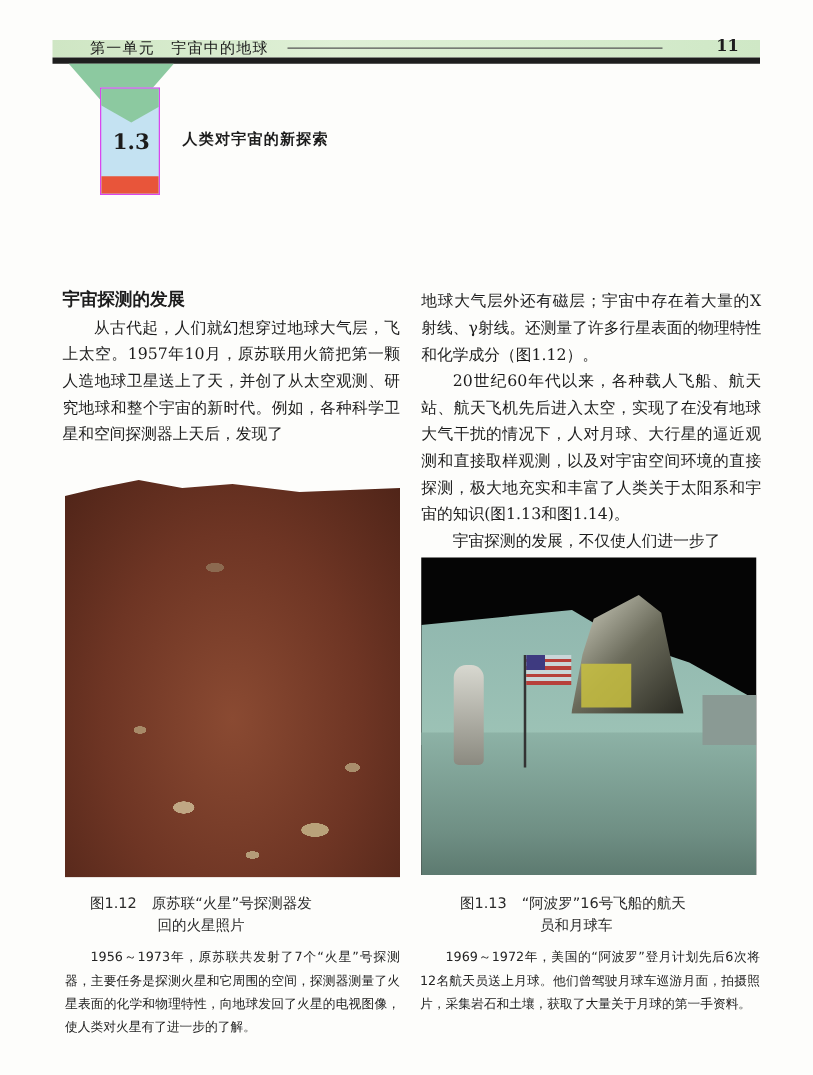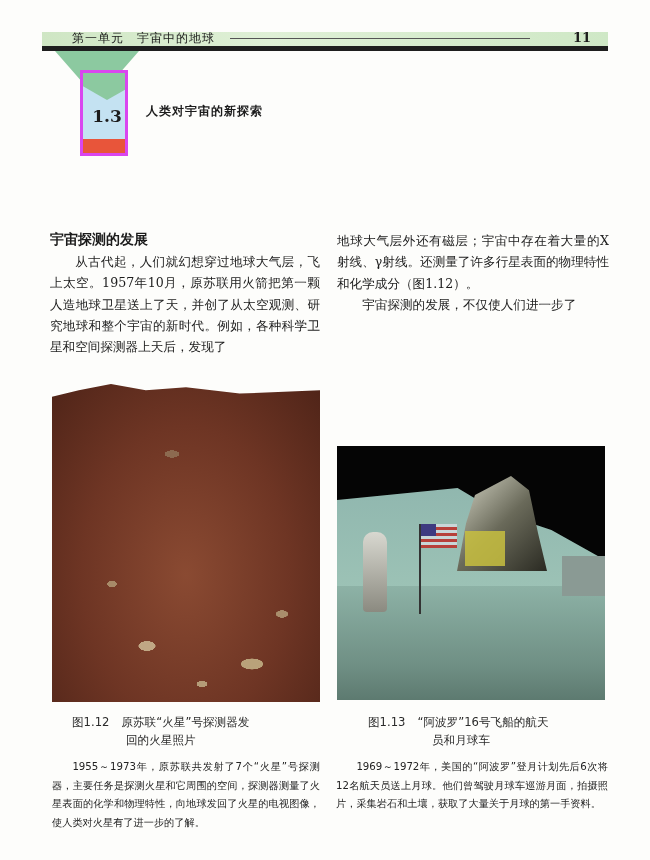--- a/index.html
+++ b/index.html
@@ -7,21 +7,21 @@
          font-family:"DejaVu Serif", serif; color:#1c1c1c; }
   .header-band { position:absolute; left:42px; top:32px; width:566px; height:14px;
          background:linear-gradient(90deg,#cfe6c4,#dff0d6 40%,#cfe8c6); }
   .header-bar { position:absolute; left:42px; top:46px; width:566px; height:5px; background:#1e1e1e; }
   .header-text { position:absolute; left:72px; top:30px; font-size:12px; font-weight:normal; letter-spacing:1px; color:#1a1a1a; }
   .header-rule { position:absolute; left:230px; top:38px; width:300px; height:1px; background:#555; }
   .page-num { position:absolute; left:573px; top:30px; font-size:13px; font-weight:bold; }
   .tri { position:absolute; left:55px; top:51px; width:0; height:0;
          border-left:42px solid transparent; border-right:42px solid transparent; border-top:48px solid #8cc9a0; }
   .sec-box { position:absolute; left:80px; top:70px; width:48px; height:86px; background:#c4e2f2;
-         border:3px solid #d946ef; box-sizing:border-box; overflow:hidden; }
+         border:1px solid #d946ef; box-sizing:border-box; overflow:hidden; }
   .sec-box .tri-in { position:absolute; left:-25px; top:-1px; width:0; height:0;
          border-left:49px solid transparent; border-right:49px solid transparent; border-top:28px solid #8cc9a0; }
   .sec-box .red { position:absolute; left:0; bottom:0; width:100%; height:14px; background:#e8553a; }
   .sec-num { position:absolute; left:0; top:33px; width:48px; text-align:center; font-size:17px; font-weight:bold; }
   .title { position:absolute; left:146px; top:103px; font-size:12px; font-weight:bold; letter-spacing:1px; }
   .subhead { position:absolute; left:50px; top:231px; font-family:"DejaVu Sans", sans-serif; font-size:14px; font-weight:bold; }
   .para { position:absolute; font-size:12.6px; line-height:21.3px; text-align:justify; }
   .p1 { left:50px; top:251px; width:270px; }
   .p2 { left:337px; top:230px; width:272px; }
   .indent { display:block; text-indent:2em; }
@@ -76,20 +76,21 @@
   <div class="red"></div>
 </div>
 <div class="title">人类对宇宙的新探索</div>
 
 <div class="subhead">宇宙探测的发展</div>
 <div class="para p1">
   <span class="indent">从古代起，人们就幻想穿过地球大气层，飞上太空。1957年10月，原苏联用火箭把第一颗人造地球卫星送上了天，并创了从太空观测、研究地球和整个宇宙的新时代。例如，各种科学卫星和空间探测器上天后，发现了</span>
 </div>
 <div class="para p2">
   <span style="display:block">地球大气层外还有磁层；宇宙中存在着大量的X射线、γ射线。还测量了许多行星表面的物理特性和化学成分（图1.12）。</span>
+  <span class="indent">20世纪60年代以来，各种载人飞船、航天站、航天飞机先后进入太空，实现了在没有地球大气干扰的情况下，人对月球、大行星的逼近观测和直接取样观测，以及对宇宙空间环境的直接探测，极大地充实和丰富了人类关于太阳系和宇宙的知识(图1.13和图1.14)。</span>
   <span class="indent">宇宙探测的发展，不仅使人们进一步了</span>
 </div>
 
 <div class="photo mars"></div>
 <div class="photo moon">
   <div class="hill"></div>
   <div class="ground"></div>
   <div class="lm"></div>
   <div class="foil"></div>
   <div class="pole"></div>
@@ -101,17 +102,17 @@
 <div class="caption cap1">
   <span class="cap-num">图1.12</span><span>原苏联“火星”号探测器发</span>
   <span class="cap-line2">回的火星照片</span>
 </div>
 <div class="caption cap2">
   <span class="cap-num">图1.13</span><span>“阿波罗”16号飞船的航天</span>
   <span class="cap-line2">员和月球车</span>
 </div>
 
 <div class="note n1">
-  <span class="indent">1955～1973年，原苏联共发射了7个“火星”号探测器，主要任务是探测火星和它周围的空间，探测器测量了火星表面的化学和物理特性，向地球发回了火星的电视图像，使人类对火星有了进一步的了解。</span>
+  <span class="indent">1956～1973年，原苏联共发射了7个“火星”号探测器，主要任务是探测火星和它周围的空间，探测器测量了火星表面的化学和物理特性，向地球发回了火星的电视图像，使人类对火星有了进一步的了解。</span>
 </div>
 <div class="note n2">
   <span class="indent">1969～1972年，美国的“阿波罗”登月计划先后6次将12名航天员送上月球。他们曾驾驶月球车巡游月面，拍摄照片，采集岩石和土壤，获取了大量关于月球的第一手资料。</span>
 </div>
 
 </body></html>

